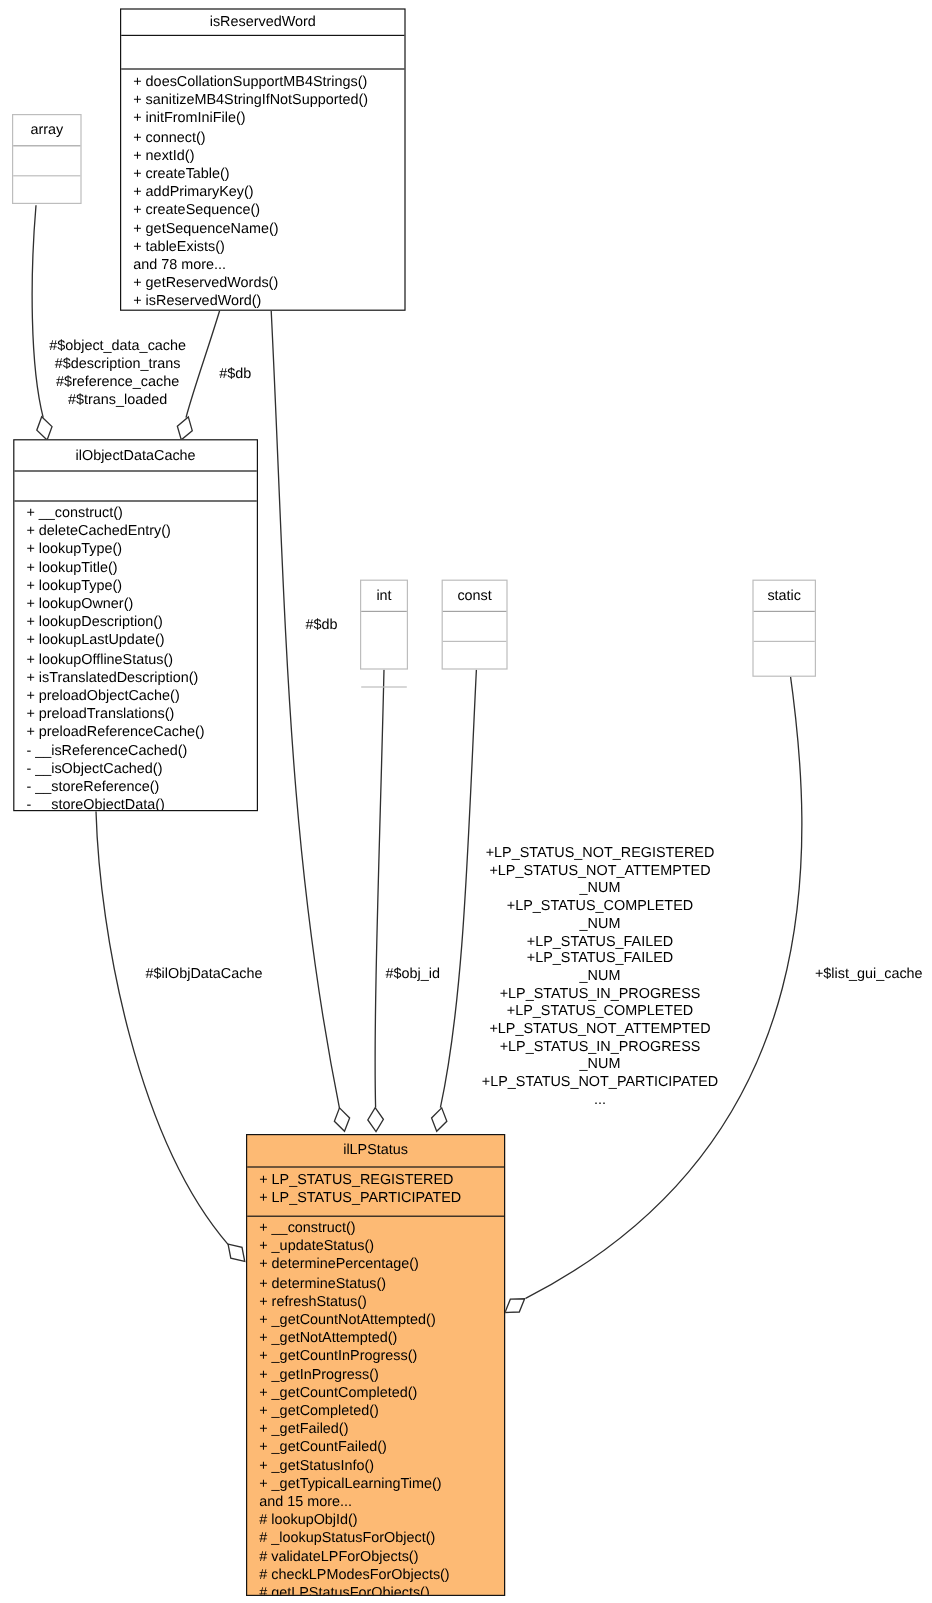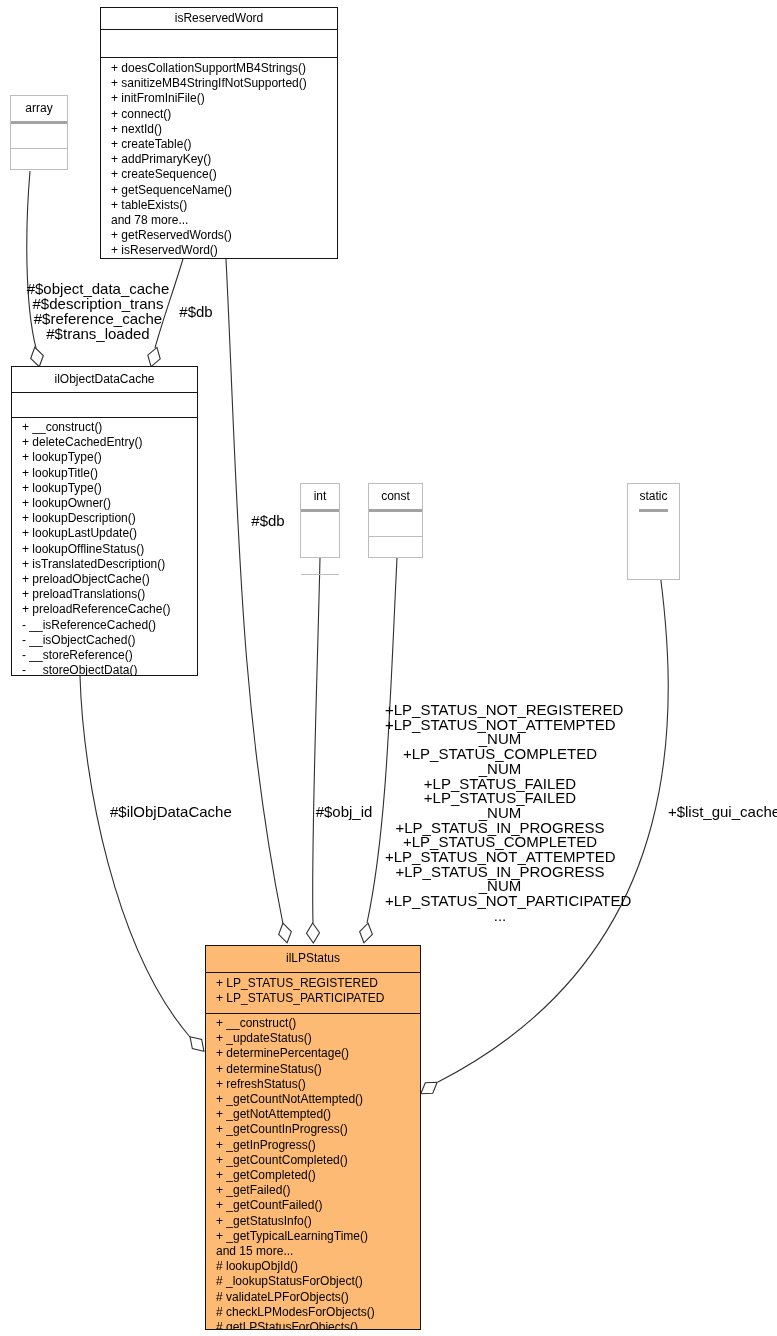--- a/index.html
+++ b/index.html
@@ -21,26 +21,26 @@
   .uml-title {
     flex:none; text-align:center; border-bottom:1px solid #141414;
     display:flex; align-items:center; justify-content:center;
     white-space:nowrap; overflow:hidden;
   }
   .uml-section { flex:none; border-bottom:1px solid #141414; overflow:hidden; }
   .uml-section.grow { flex:1 1 auto; border-bottom:none; }
   .member { padding:0 3px 0 10px; white-space:nowrap; }
 
   .type-box { border:1px solid #bdbdbd; }
-  .type-box .uml-title { border-bottom:3px solid #a3a3a3; }
+  .type-box .uml-title { border-bottom:1px solid #a3a3a3; }
   .type-box .uml-section { border-bottom:1px solid #bdbdbd; }
   .type-box .uml-section.grow { border-bottom:none; }
 
   .edge-label {
-    position:absolute; text-align:center; font-size:15px; line-height:15px;
+    position:absolute; text-align:center; font-size:12px; line-height:15px;
     white-space:nowrap;
   }
   .edge-label.block div { white-space:nowrap; }
   .edge-label.tight { line-height:14.7px; }
 </style>
 </head>
 <body>
 
 <div class="canvas">
 
@@ -95,21 +95,21 @@
         <div class="member">+ isReservedWord()</div>
       </div>
   </div>
 
   <div class="uml-class type-box" style="left:10px; top:95px; width:58px; height:75px;">
     <div class="uml-title" style="height:25px;">array</div>
     <div class="uml-section" style="height:24px;"></div>
     <div class="uml-section grow"></div>
   </div>
 
-  <div class="uml-class" style="left:11px; top:366px; width:187px; height:310px;">
+  <div class="uml-class" style="left:11px; top:366px; width:204px; height:310px;">
     <div class="uml-title" style="height:25px;">ilObjectDataCache</div>
     <div class="uml-section" style="height:24px;"></div>
     <div class="uml-section grow" style="padding-top:2px;">
         <div class="member">+ __construct()</div>
         <div class="member">+ deleteCachedEntry()</div>
         <div class="member">+ lookupType()</div>
         <div class="member">+ lookupTitle()</div>
         <div class="member">+ lookupType()</div>
         <div class="member">+ lookupOwner()</div>
         <div class="member">+ lookupDescription()</div>
@@ -131,21 +131,21 @@
     <div class="uml-section" style="height:24px;"></div>
     <div class="uml-section grow"></div>
   </div>
 
   <div class="uml-class type-box" style="left:368px; top:483px; width:55px; height:75px;">
     <div class="uml-title" style="height:25px;">const</div>
     <div class="uml-section" style="height:24px;"></div>
     <div class="uml-section grow"></div>
   </div>
 
-  <div class="uml-class type-box" style="left:627px; top:483px; width:53px; height:97px;align-items:center;">
+  <div class="uml-class type-box" style="left:627px; top:483px; width:53px; height:81px;">
     <div class="uml-title" style="height:25px;">static</div>
     <div class="uml-section" style="height:24px;"></div>
     <div class="uml-section grow"></div>
   </div>
 
   <div class="uml-class highlight" style="left:205px; top:945px; width:216px; height:385px;">
     <div class="uml-title" style="height:26px;">ilLPStatus</div>
     <div class="uml-section" style="height:37px; padding-top:3px;">
         <div class="member">+ LP_STATUS_REGISTERED</div>
         <div class="member">+ LP_STATUS_PARTICIPATED</div>

